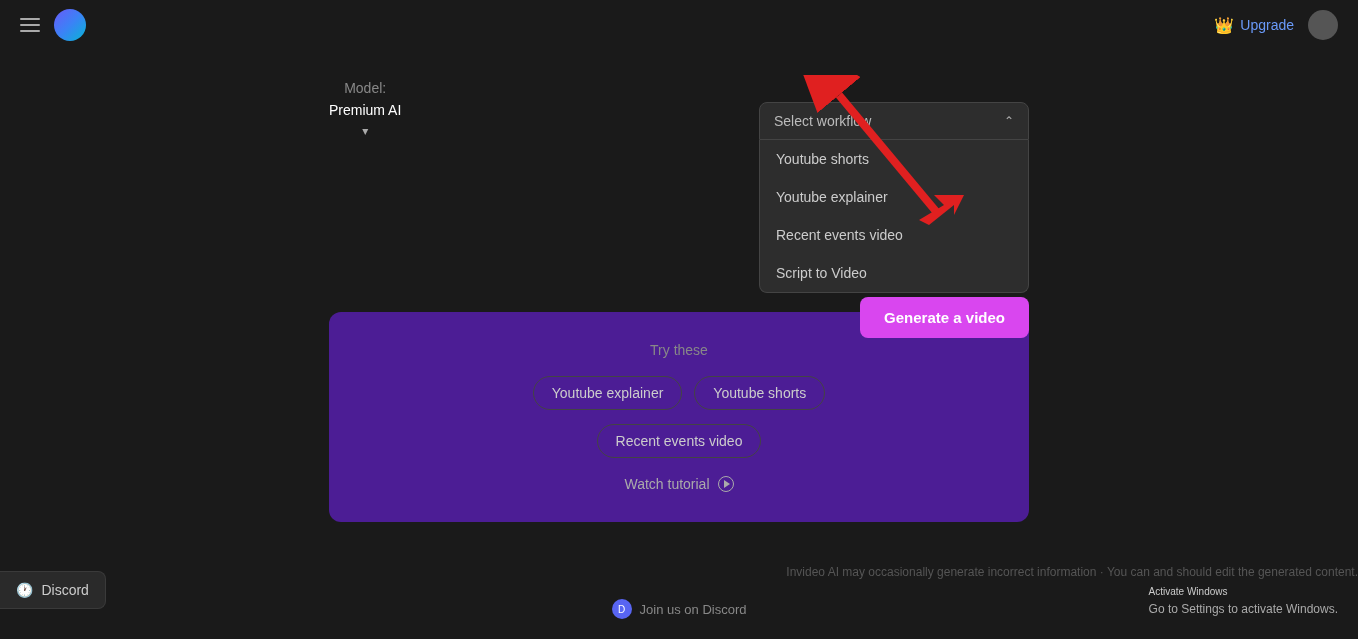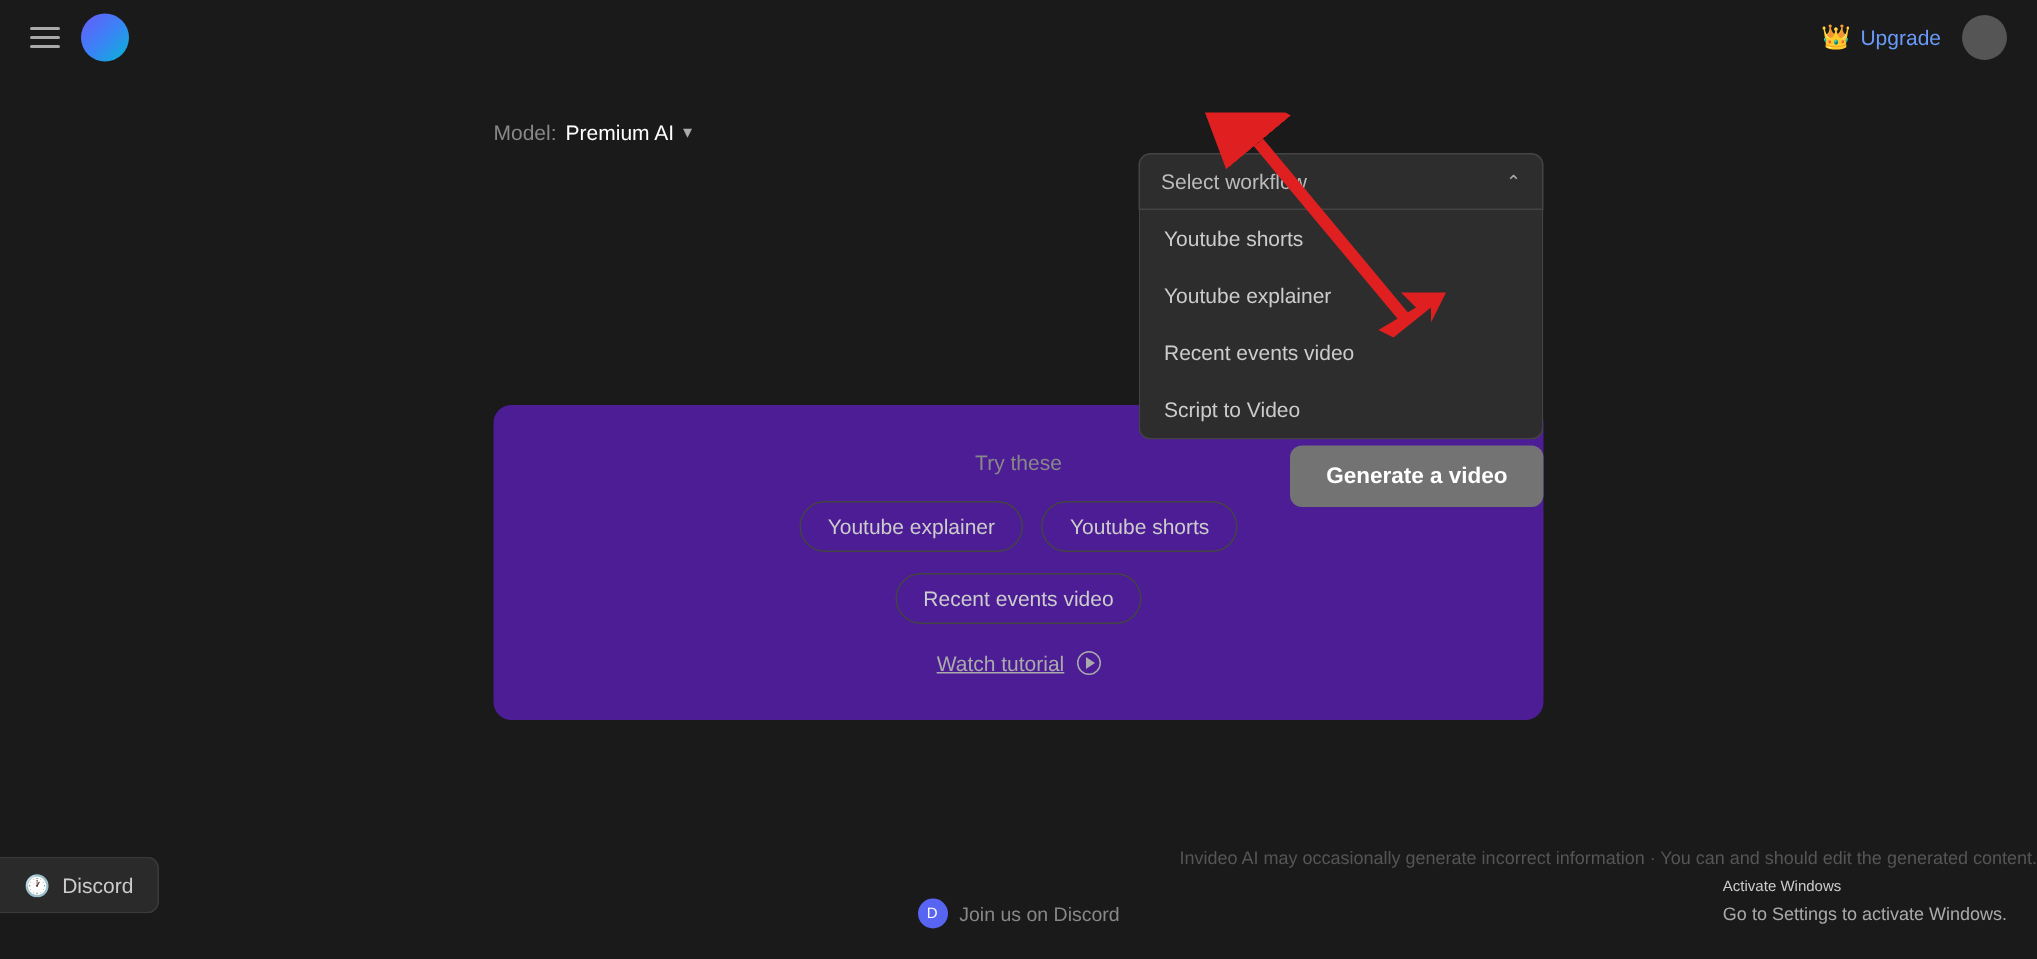--- a/index.html
+++ b/index.html
@@ -92,20 +92,21 @@
       width: 700px;
       margin-bottom: 14px;
     }
     .model-selector {
       display: flex;
       align-items: center;
       gap: 6px;
       cursor: pointer;
       color: #ccc;
       font-size: 14px;
+      flex-direction: column;
     }
     .model-label {
       color: #888;
       font-size: 14px;
     }
     .model-value {
       color: #fff;
       font-size: 14px;
       font-weight: 500;
     }
@@ -174,21 +175,21 @@
     .workflow-item {
       padding: 11px 16px;
       font-size: 14px;
       color: #ccc;
       cursor: pointer;
       transition: background 0.15s;
     }
 
     
     .generate-btn {
-      background: #737373;
+      background: #d946ef;
       color: #fff;
       border: none;
       border-radius: 8px;
       padding: 12px 24px;
       font-size: 15px;
       font-weight: 600;
       cursor: pointer;
       margin-top: 12px;
       align-self: flex-end;
       position: absolute;
@@ -228,21 +229,20 @@
       cursor: pointer;
     }
     .watch-tutorial {
       display: flex;
       align-items: center;
       gap: 8px;
       color: #aaa;
       font-size: 14px;
       cursor: pointer;
       margin-top: 4px;
-      text-decoration: underline;
     }
     .play-icon {
       width: 16px;
       height: 16px;
       border: 1.5px solid #aaa;
       border-radius: 50%;
       display: flex;
       align-items: center;
       justify-content: center;
     }

